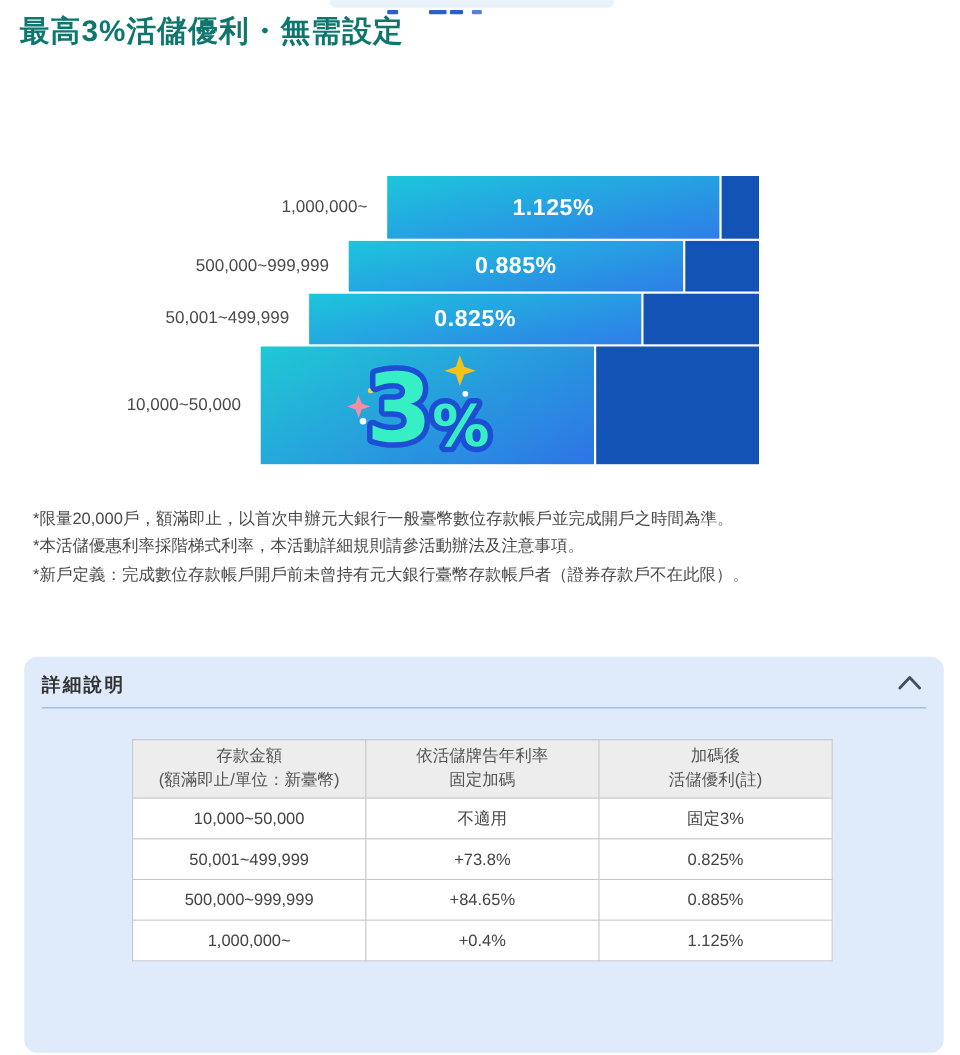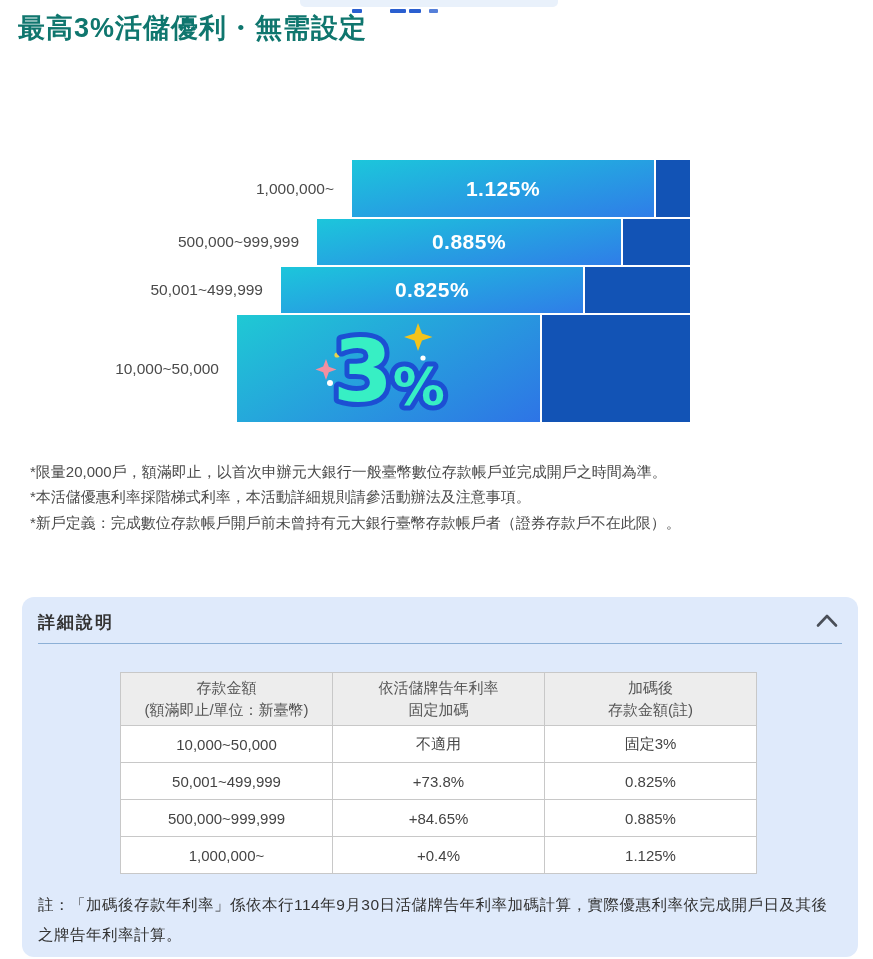--- a/index.html
+++ b/index.html
@@ -122,21 +122,21 @@
           <th>
             <div>存款金額</div>
             <div>(額滿即止/單位：新臺幣)</div>
           </th>
           <th>
             <div>依活儲牌告年利率</div>
             <div>固定加碼</div>
           </th>
           <th>
             <div>加碼後</div>
-            <div>存款金額(註)</div>
+            <div>活儲優利(註)</div>
           </th>
         </tr>
       </thead>
       <tbody>
         <tr>
           <td>10,000~50,000</td>
           <td>不適用</td>
           <td>固定3%</td>
         </tr>
         <tr>
@@ -150,16 +150,15 @@
           <td>0.885%</td>
         </tr>
         <tr>
           <td>1,000,000~</td>
           <td>+0.4%</td>
           <td>1.125%</td>
         </tr>
       </tbody>
     </table>
 
-    <div class="panel-note">註：「加碼後存款年利率」係依本行114年9月30日活儲牌告年利率加碼計算，實際優惠利率依完成開戶日及其後之牌告年利率計算。</div>
   </div>
 
 </div>
 
 </body></html>

